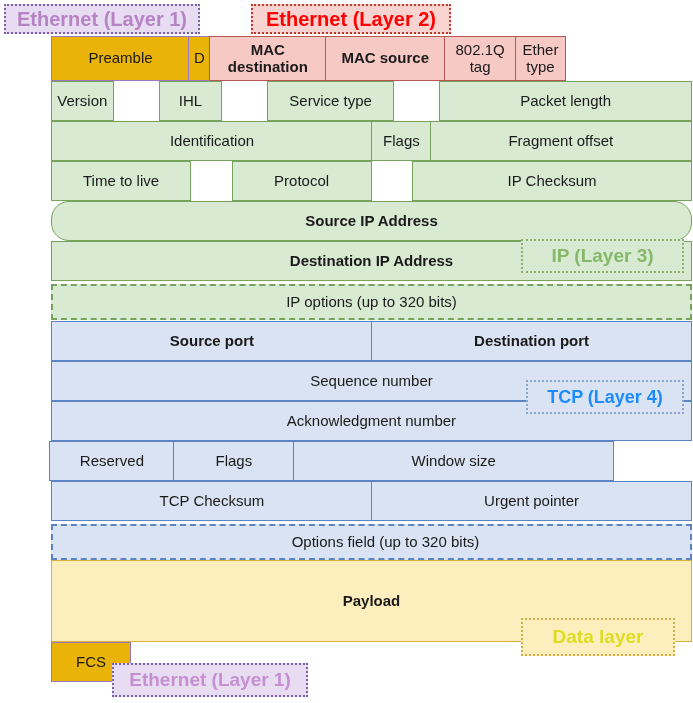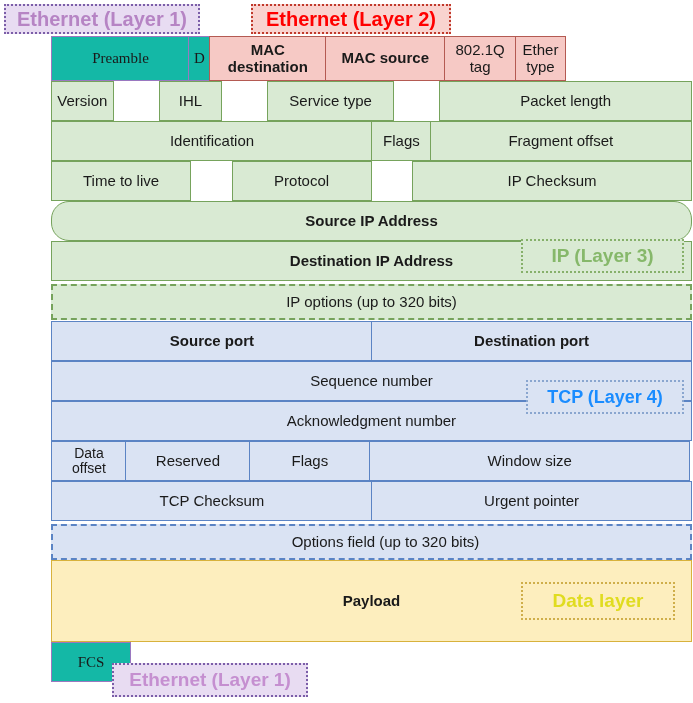--- a/index.html
+++ b/index.html
@@ -19,21 +19,21 @@
     display:flex;align-items:center;justify-content:center;
     text-align:center;
     font-size:15px;
     color:#1a1a1a;
     line-height:1.08;
     overflow:hidden;
     white-space:pre-line;
   }
 
   
-  .eth1{background:#14b8a6;border:1.6px solid #9a78c0;font-family:Liberation Serif, serif;}
+  .eth1{background:#eab308;border:1.6px solid #9a78c0;}
   .eth2{background:#f6c9c5;border:1.6px solid #b45a52;}
   .ip  {background:#d9ead3;border:1.6px solid #76a35c;}
   .tcp {background:#dae3f3;border:1.6px solid #5b84c4;}
   .data{background:#fdeebe;border:1.6px solid #d8b23c;}
 
   .ip.dash {border-style:dashed;border-width:2px;}
   .tcp.dash{border-style:dashed;border-width:2px;padding-left:28px;}
 
   .b{font-weight:bold;}
 
@@ -60,20 +60,21 @@
     font-size:19px;
     justify-content:center;
   }
   .badge-tcp{
     background:#dae3f3;border-color:#8aa6cf;color:#1a8cff;
     font-size:18px;
   }
   .badge-data{
     background:#fdeebe;border-color:#cfae4a;color:#e0dc20;
     font-size:19px;
+    margin-top:36px;
   }
   .badge-eth1b{
     background:#e8dcf2;border-color:#7b5ea8;color:#c58fd0;
     font-size:19px;
   }
 </style>
 </head>
 <body>
 
 <div id="diagram">
@@ -144,22 +145,20 @@
 
   <div class="row" style="left:51px;top:401px;width:641px;height:40px;">
     <div class="cell tcp" style="width:641px;height:40px;">Acknowledgment number</div>
   </div>
 
   <div class="badge badge-tcp" style="left:526px;top:380px;width:158px;height:34px;">
     <span>TCP (Layer 4)</span>
   </div>
 
   <div class="row" style="left:51px;top:441px;width:641px;height:40px;">
-    <div class="cell tcp" style="width:76px;height:40px;font-size:14px;">Data
-offset</div>
     <div class="cell tcp" style="width:125px;height:40px;margin-left:-1.6px;">Reserved</div>
     <div class="cell tcp" style="width:122px;height:40px;margin-left:-1.6px;">Flags</div>
     <div class="cell tcp" style="width:321px;height:40px;margin-left:-1.6px;">Window size</div>
   </div>
 
   <div class="row" style="left:51px;top:481px;width:641px;height:40px;">
     <div class="cell tcp" style="width:322px;height:40px;">TCP Checksum</div>
     <div class="cell tcp" style="width:321px;height:40px;margin-left:-1.6px;">Urgent pointer</div>
   </div>
 

